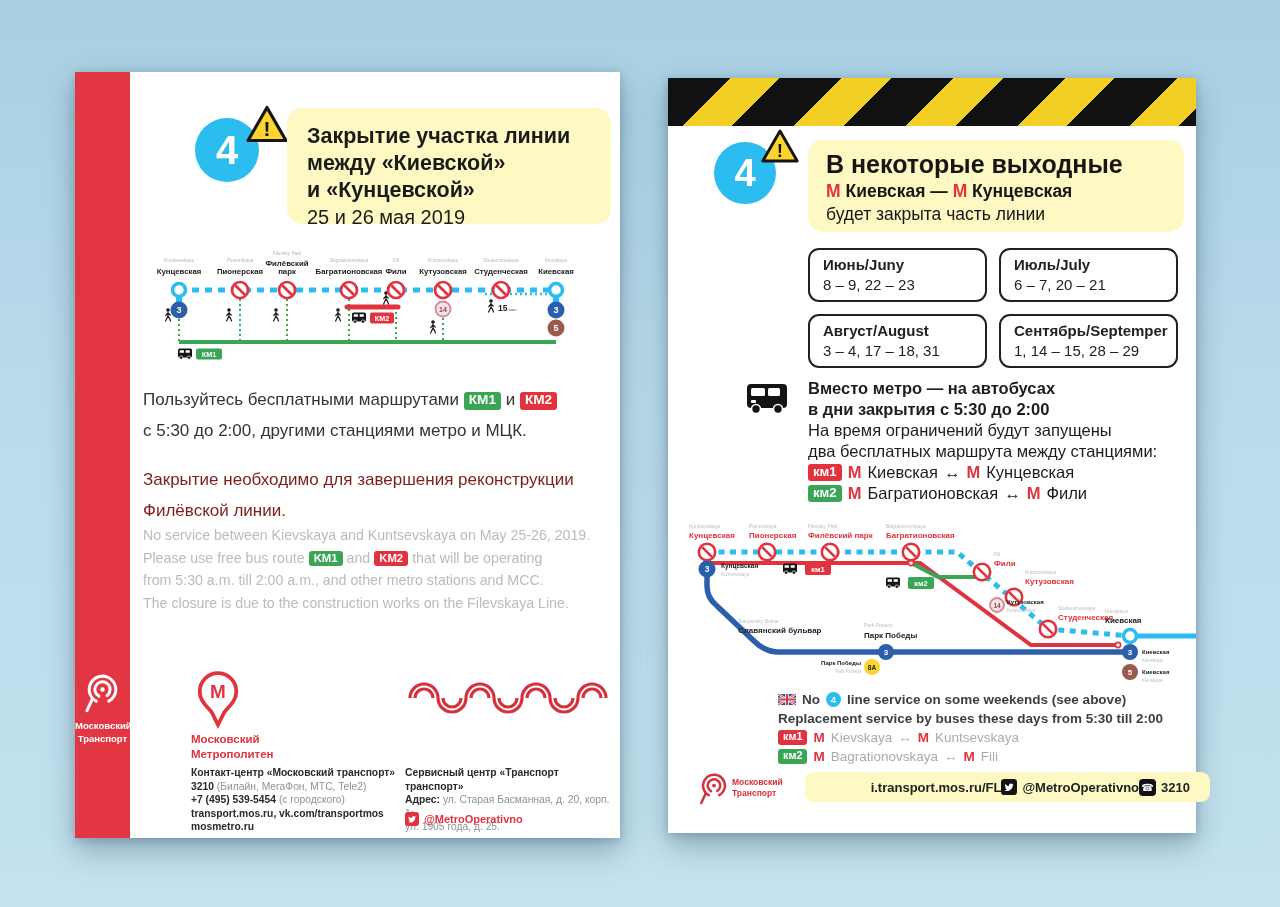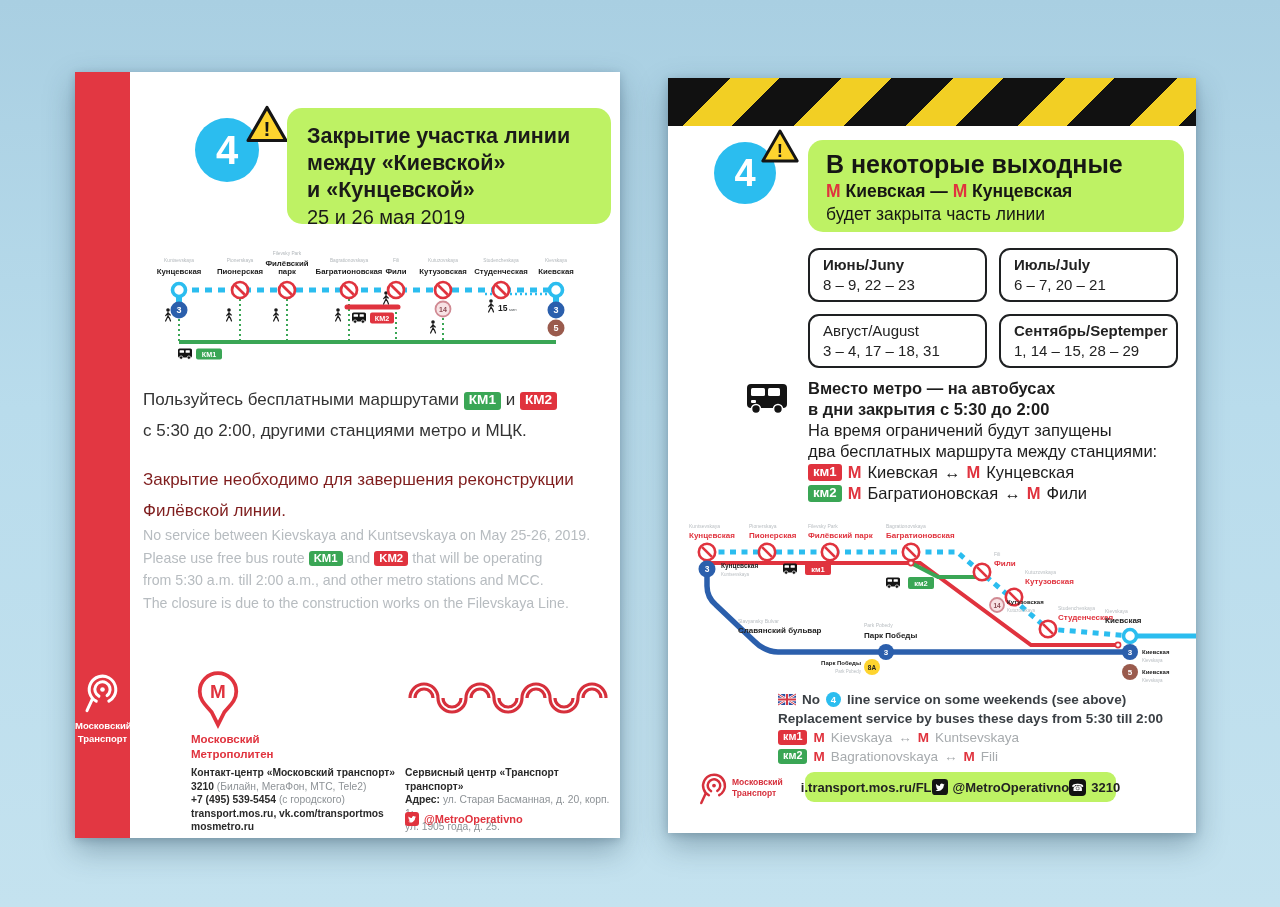--- a/index.html
+++ b/index.html
@@ -7,21 +7,21 @@
        background:linear-gradient(180deg,#a9cfe2 0%,#b9dcec 45%,#c4e2ef 100%);
        font-family:"Liberation Sans",sans-serif;color:#222}
   .abs{position:absolute}
   .poster{position:absolute;background:#fff;
           box-shadow:0 12px 28px rgba(30,60,80,.35),0 2px 8px rgba(30,60,80,.22)}
   #posterL{left:75px;top:72px;width:545px;height:766px}
   #posterR{left:668px;top:78px;width:528px;height:755px}
   svg{font-family:inherit;overflow:visible}
   .c-line{background:#2bbdef;border-radius:50%;color:#fff;font-weight:bold;
           display:flex;align-items:center;justify-content:center}
-  .ybox{background:#bef264;border-radius:15px}
+  .ybox{background:#fef9c3;border-radius:15px}
   .kmb{display:inline-block;color:#fff;font-weight:bold;border-radius:3px;
        padding:1px 5px 2px;font-size:.8em;line-height:1.1;vertical-align:1px}
   .kmG{background:#3aa655}
   .kmR{background:#e0333e}
   .redstrip{background:#e23742}
   .mono-b{font-weight:bold}
   .grayen{color:#b7bcc0}
   .mred{color:#e0333e;font-weight:bold}
   .month-box{border:2.2px solid #1e2022;border-radius:11px;padding:5px 13px;background:#fff}
   .hazard{background:repeating-linear-gradient(135deg,#111 0 44px,#f2cf24 44px 79px)}
@@ -260,21 +260,21 @@
   <div class="abs" style="left:140px;top:170px;display:grid;grid-template-columns:179px 179px;gap:12px">
     <div class="month-box">
       <div style="font-weight:bold;font-size:15px;line-height:20px">Июнь/Juny</div>
       <div style="font-size:15px;line-height:20px">8 – 9, 22 – 23</div>
     </div>
     <div class="month-box">
       <div style="font-weight:bold;font-size:15px;line-height:20px">Июль/July</div>
       <div style="font-size:15px;line-height:20px">6 – 7, 20 – 21</div>
     </div>
     <div class="month-box">
-      <div style="font-weight:normal;font-size:15px;line-height:20px">Август/August</div>
+      <div style="font-weight:bold;font-size:15px;line-height:20px">Август/August</div>
       <div style="font-size:15px;line-height:20px">3 – 4, 17 – 18, 31</div>
     </div>
     <div class="month-box">
       <div style="font-weight:bold;font-size:15px;line-height:20px">Сентябрь/Septemper</div>
       <div style="font-size:15px;line-height:20px">1, 14 – 15, 28 – 29</div>
     </div>
   </div>
 
   <svg class="abs" style="left:76px;top:304px" width="46" height="34" viewBox="0 0 46 34">
     <rect x="3" y="2" width="40" height="24" rx="4" fill="#141414"></rect>
@@ -444,21 +444,21 @@
       <circle cx="22" cy="21" r="15" stroke-dasharray="79 16" transform="rotate(118 22 21)"></circle>
       <circle cx="22" cy="21" r="8.6" stroke-dasharray="44 11" transform="rotate(118 22 21)"></circle>
       <path d="M10.5 32 L4.5 45"></path>
     </g>
     <circle cx="22" cy="21" r="2.6" fill="#d6303c"></circle>
   </svg>
   <div class="abs" style="left:64px;top:699px;color:#d6303c;font-weight:bold;font-size:8.5px;line-height:10.5px">
     <div>Московский</div>
     <div>Транспорт</div>
   </div>
-  <div class="abs ybox row" style="left:137px;top:694px;width:311px;height:30px;border-radius:9px;justify-content:center;padding:0 20px;box-sizing:border-box">
+  <div class="abs ybox row" style="left:137px;top:694px;width:405px;height:30px;border-radius:9px;justify-content:flex-end;padding:0 20px;box-sizing:border-box">
     <span style="font-weight:bold;font-size:13px">i.transport.mos.ru/FL</span>
     <span class="row" style="gap:5px">
       <svg width="16" height="16" viewBox="0 0 24 24">
         <rect width="24" height="24" rx="5" fill="#141414"></rect>
         <path d="M19 8.3c-.5.2-1 .4-1.6.4.6-.3 1-.9 1.2-1.5-.5.3-1.1.6-1.8.7a2.8 2.8 0 0 0-4.8 2.5A8 8 0 0 1 6.2 7.5a2.8 2.8 0 0 0 .9 3.7c-.5 0-.9-.1-1.3-.3 0 1.3 1 2.4 2.2 2.7-.4.1-.8.1-1.2 0 .3 1.1 1.3 1.9 2.6 1.9a5.6 5.6 0 0 1-4.1 1.2 8 8 0 0 0 12.3-6.7v-.4c.5-.4 1-.8 1.4-1.3z" fill="#fff"></path>
       </svg>
       <span style="font-weight:bold;font-size:13px">@MetroOperativno</span>
     </span>
     <span class="row" style="gap:5px">
       <span class="ft-iconbox" style="font-size:10px">

